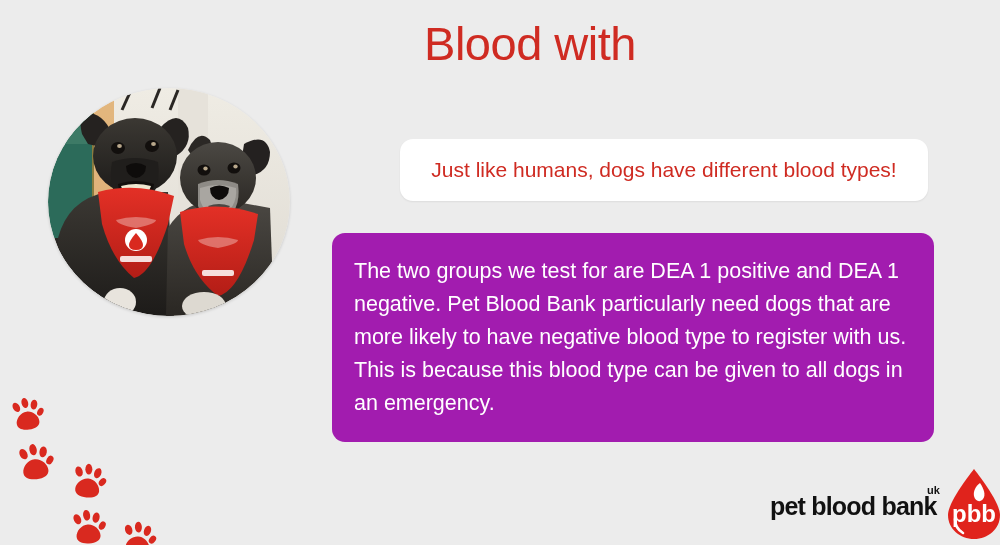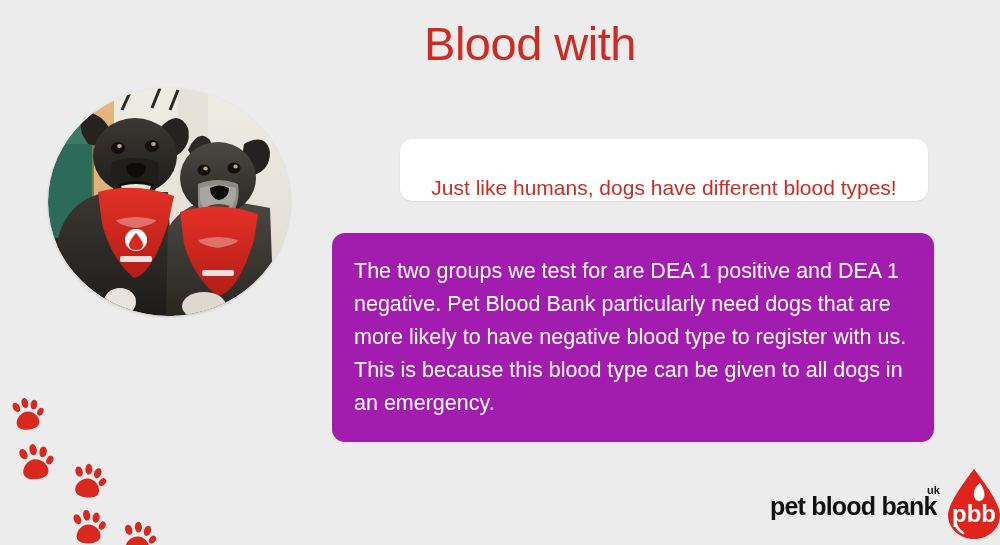--- a/index.html
+++ b/index.html
@@ -37,21 +37,21 @@
   #white-banner {
     position: absolute;
     left: 400px;
     top: 139px;
     width: 528px;
     height: 62px;
     background: #ffffff;
     border-radius: 13px;
     box-shadow: 0 1px 2px rgba(0,0,0,0.07);
     display: flex;
-    align-items: flex-end;
+    align-items: center;
     justify-content: center;
   }
   #white-banner-text {
     font-size: 21px;
     line-height: 26px;
     color: #cf2b22;
     text-align: center;
     padding: 0 14px;
     white-space: nowrap;
   }

